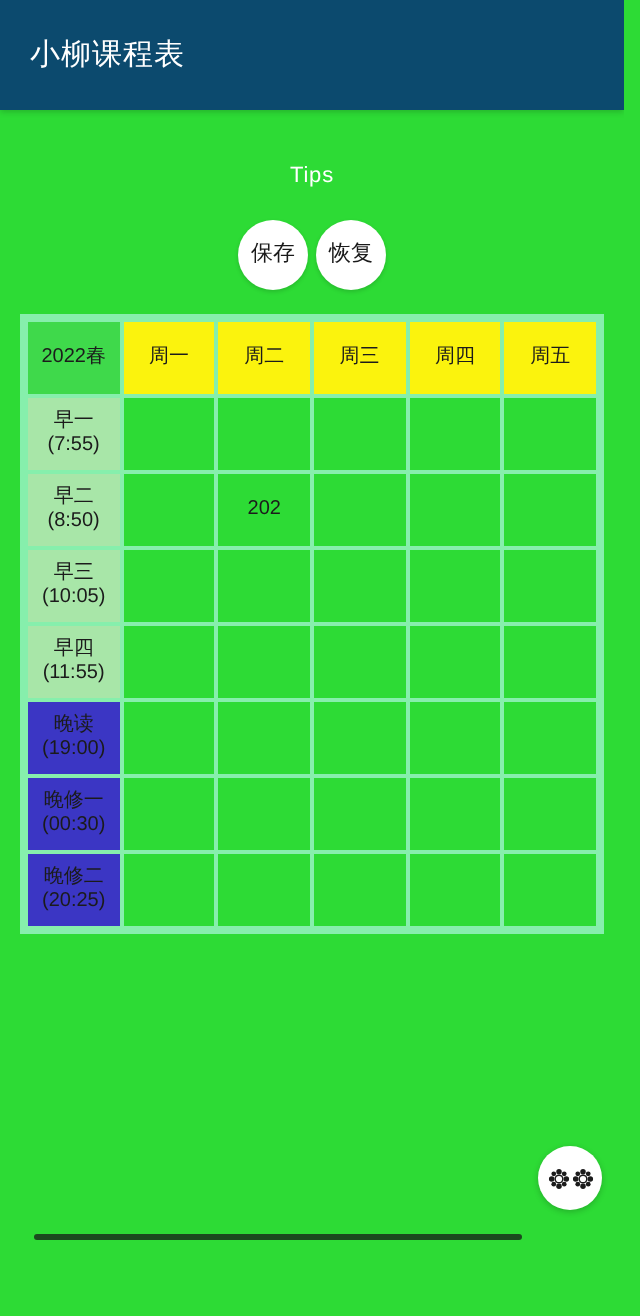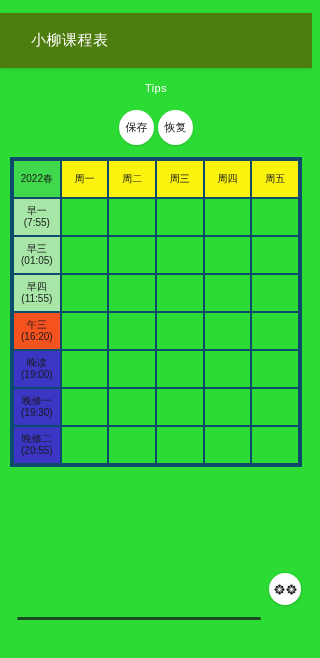--- a/index.html
+++ b/index.html
@@ -12,29 +12,28 @@
 
   body {
     font-family: "Liberation Sans", "DejaVu Sans", sans-serif;
     background: #2ddb35;
     position: relative;
   }
 
   
   #app-bar {
     position: absolute;
-    left: 0; top: 13px;
+    left: 0; top: 0;
     width: 312px;
     height: 55px;
-    background: #4d7c0f;
+    background: #0c4a6e;
     box-shadow: 0 1px 3px rgba(0,0,0,0.18);
     display: flex;
     align-items: center;
     z-index: 5;
-    padding-left: 16px;
   }
   #app-title {
     color: #ffffff;
     font-size: 15px;
     font-weight: 400;
     letter-spacing: 0.5px;
     margin-left: 15px;
   }
 
   
@@ -80,21 +79,21 @@
     cursor: pointer;
     box-shadow: 0 1px 2px rgba(0,0,0,0.15);
   }
 
   
   #timetable-wrap {
     position: absolute;
     left: 10px;
     top: 100px;
     width: 292px;
-    background: #0c4a6e;
+    background: #86efac;
     padding: 2px;
   }
   table#timetable {
     width: 100%;
     border-collapse: separate;
     border-spacing: 2px;
     table-layout: fixed;
   }
   table#timetable td {
     height: 36px;
@@ -205,77 +204,77 @@
               <span class="slot-time">(7:55)</span>
             </td>
             <td class="course-cell"></td>
             <td class="course-cell"></td>
             <td class="course-cell"></td>
             <td class="course-cell"></td>
             <td class="course-cell"></td>
           </tr>
           <tr>
             <td class="slot-morning">
+              <span class="slot-name">早二</span>
+              <span class="slot-time">(8:50)</span>
+            </td>
+            <td class="course-cell"></td>
+            <td class="course-cell">202</td>
+            <td class="course-cell"></td>
+            <td class="course-cell"></td>
+            <td class="course-cell"></td>
+          </tr>
+          <tr>
+            <td class="slot-morning">
               <span class="slot-name">早三</span>
-              <span class="slot-time">(01:05)</span>
+              <span class="slot-time">(10:05)</span>
             </td>
             <td class="course-cell"></td>
             <td class="course-cell"></td>
             <td class="course-cell"></td>
             <td class="course-cell"></td>
             <td class="course-cell"></td>
           </tr>
           <tr>
             <td class="slot-morning">
               <span class="slot-name">早四</span>
               <span class="slot-time">(11:55)</span>
             </td>
             <td class="course-cell"></td>
             <td class="course-cell"></td>
             <td class="course-cell"></td>
             <td class="course-cell"></td>
             <td class="course-cell"></td>
           </tr>
           <tr>
-            <td class="slot-afternoon">
-              <span class="slot-name">午三</span>
-              <span class="slot-time">(16:20)</span>
-            </td>
-            <td class="course-cell"></td>
-            <td class="course-cell"></td>
-            <td class="course-cell"></td>
-            <td class="course-cell"></td>
-            <td class="course-cell"></td>
-          </tr>
-          <tr>
             <td class="slot-evening">
               <span class="slot-name">晚读</span>
               <span class="slot-time">(19:00)</span>
             </td>
             <td class="course-cell"></td>
             <td class="course-cell"></td>
             <td class="course-cell"></td>
             <td class="course-cell"></td>
             <td class="course-cell"></td>
           </tr>
           <tr>
             <td class="slot-evening">
               <span class="slot-name">晚修一</span>
-              <span class="slot-time">(19:30)</span>
+              <span class="slot-time">(00:30)</span>
             </td>
             <td class="course-cell"></td>
             <td class="course-cell"></td>
             <td class="course-cell"></td>
             <td class="course-cell"></td>
             <td class="course-cell"></td>
           </tr>
           <tr>
             <td class="slot-evening">
               <span class="slot-name">晚修二</span>
-              <span class="slot-time">(20:55)</span>
+              <span class="slot-time">(20:25)</span>
             </td>
             <td class="course-cell"></td>
             <td class="course-cell"></td>
             <td class="course-cell"></td>
             <td class="course-cell"></td>
             <td class="course-cell"></td>
           </tr>
         </tbody>
     </table>
   </div>

